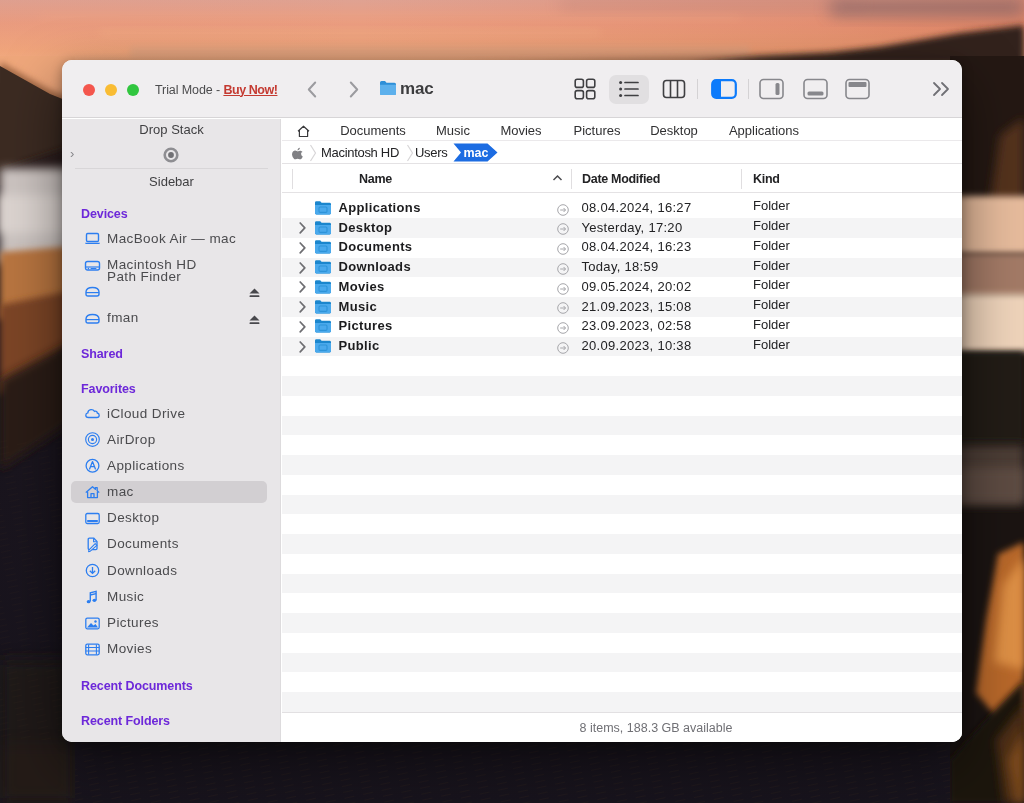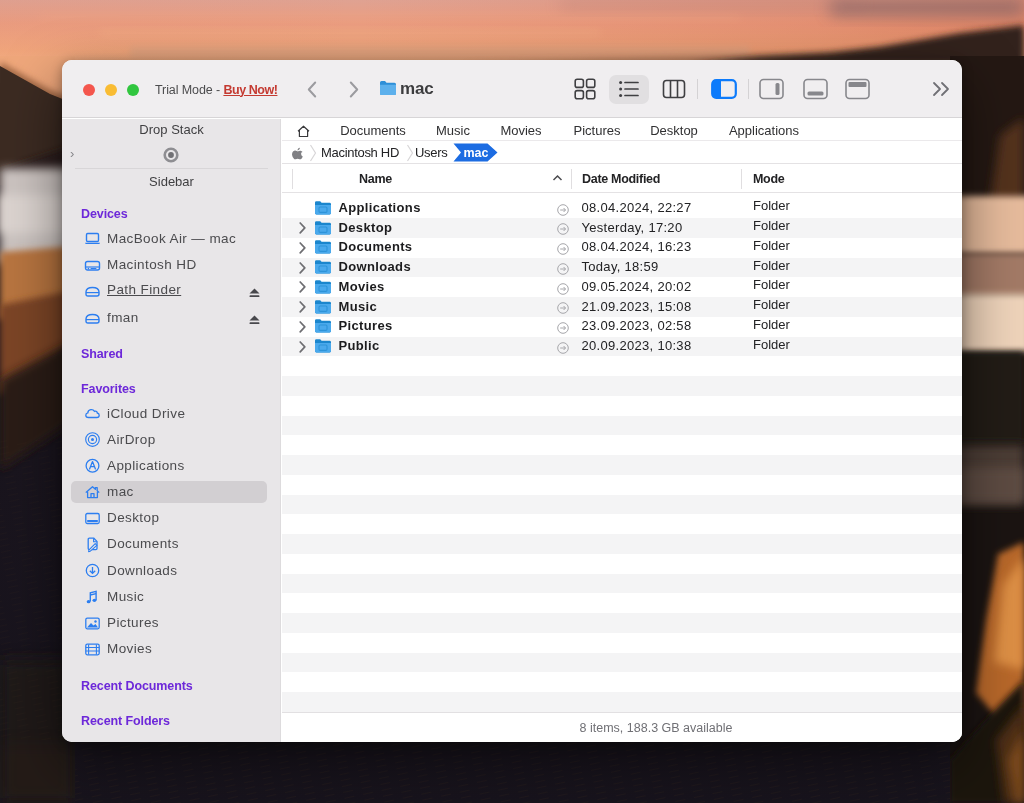--- a/index.html
+++ b/index.html
@@ -223,21 +223,21 @@
           <rect x="1.5" y="4.5" width="14" height="8.5" rx="2" fill="none" stroke="#2c7ef0" stroke-width="1.4"></rect>
           <line x1="2" y1="10" x2="15" y2="10" stroke="#2c7ef0" stroke-width="1.2"></line>
           <circle cx="4.4" cy="11.6" r="0.8" fill="#2c7ef0"></circle>
           <rect x="6.5" y="11.1" width="6" height="1" rx="0.5" fill="#2c7ef0"></rect>
         </svg></div>
     <div class="sbrow" style="top:138.0px;">Macintosh HD</div>
     <div class="sbicon" style="top:164.0px;"><svg viewBox="0 0 17 17">
           <path d="M2 9 Q2 4.5 8.5 4.5 Q15 4.5 15 9 L15 11 Q15 13 13 13 L4 13 Q2 13 2 11 Z" fill="none" stroke="#2c7ef0" stroke-width="1.4"></path>
           <line x1="2" y1="9.6" x2="15" y2="9.6" stroke="#2c7ef0" stroke-width="1.2"></line>
         </svg></div>
-    <div class="sbrow" style="top:163px;text-decoration:underline;">Path Finder</div>
+    <div class="sbrow" style="top:150px;">Path Finder</div>
     <div class="eject" style="top:166.0px;"><svg viewBox="0 0 13 13">
           <path d="M1.5 7.5 L6.5 2.5 L11.5 7.5 Z" fill="#48484c"></path>
           <rect x="1.5" y="9.3" width="10" height="1.8" rx="0.9" fill="#48484c"></rect>
         </svg></div>
     <div class="sbicon" style="top:190.5px;"><svg viewBox="0 0 17 17">
           <path d="M2 9 Q2 4.5 8.5 4.5 Q15 4.5 15 9 L15 11 Q15 13 13 13 L4 13 Q2 13 2 11 Z" fill="none" stroke="#2c7ef0" stroke-width="1.4"></path>
           <line x1="2" y1="9.6" x2="15" y2="9.6" stroke="#2c7ef0" stroke-width="1.2"></line>
         </svg></div>
     <div class="sbrow" style="top:191.0px;">fman</div>
     <div class="eject" style="top:192.5px;"><svg viewBox="0 0 13 13">
@@ -336,35 +336,35 @@
     </div>
     <div id="colhead">
       <div class="colsep" style="left:9.5px;"></div>
       <div class="colh" style="left:34px;padding-left:43px;">Name</div>
       <svg class="abs" style="left:270px; top:10px;" width="11" height="8" viewBox="0 0 11 8">
           <path d="M1.5 6 L5.5 2 L9.5 6" fill="none" stroke="#4a4a4e" stroke-width="1.5"></path>
         </svg>
       <div class="colsep" style="left:289px;"></div>
       <div class="colh" style="left:300px;text-align:right;">Date Modified</div>
       <div class="colsep" style="left:459px;"></div>
-      <div class="colh" style="left:471px;">Mode</div>
+      <div class="colh" style="left:471px;">Kind</div>
     </div>
     <div id="rows">
       <div class="row" style="top:4.40px;">
           <div class="fold" style="left:32.5px; top:1.5px;"><svg width="16" height="15" viewBox="0 0 16 15">
               <path d="M0,2.6 Q0,1.2 1.4,1.2 L5.2,1.2 L6.6,2.8 L14.6,2.8 Q16,2.8 16,4.2 L16,13 Q16,14.4 14.6,14.4 L1.4,14.4 Q0,14.4 0,13 Z" fill="#1b86cd"></path>
               <path d="M0,5 L16,5 L16,13 Q16,14.4 14.6,14.4 L1.4,14.4 Q0,14.4 0,13 Z" fill="#4aa9ec"></path>
               <rect x="4" y="7" width="8" height="5.4" rx="1.2" fill="none" stroke="#2d93d8" stroke-width="1.1"></rect>
             </svg></div>
           <div class="rname">Applications</div>
           <div class="rcirc"><svg width="12" height="12" viewBox="0 0 12 12">
               <circle cx="6" cy="6" r="5.3" fill="none" stroke="#a6a6aa" stroke-width="1"></circle>
               <path d="M3.2 6 L8.5 6 M6.6 4 L8.5 6 L6.6 8" fill="none" stroke="#a6a6aa" stroke-width="1"></path>
             </svg></div>
-          <div class="rdate">08.04.2024, 22:27</div>
+          <div class="rdate">08.04.2024, 16:27</div>
           <div class="rkind">Folder</div>
         </div>
       <div class="row stripe" style="top:24.15px;">
           <svg class="rchev" width="7" height="12" viewBox="0 0 7 12">
             <path d="M1.2 1 L5.8 5.9 L1.2 10.8" fill="none" stroke="#6e6e72" stroke-width="1.7" stroke-linejoin="round" stroke-linecap="round"></path>
           </svg>
           <div class="fold" style="left:32.5px; top:1.5px;"><svg width="16" height="15" viewBox="0 0 16 15">
               <path d="M0,2.6 Q0,1.2 1.4,1.2 L5.2,1.2 L6.6,2.8 L14.6,2.8 Q16,2.8 16,4.2 L16,13 Q16,14.4 14.6,14.4 L1.4,14.4 Q0,14.4 0,13 Z" fill="#1b86cd"></path>
               <path d="M0,5 L16,5 L16,13 Q16,14.4 14.6,14.4 L1.4,14.4 Q0,14.4 0,13 Z" fill="#4aa9ec"></path>
               <rect x="4" y="7" width="8" height="5.4" rx="1.2" fill="none" stroke="#2d93d8" stroke-width="1.1"></rect>

